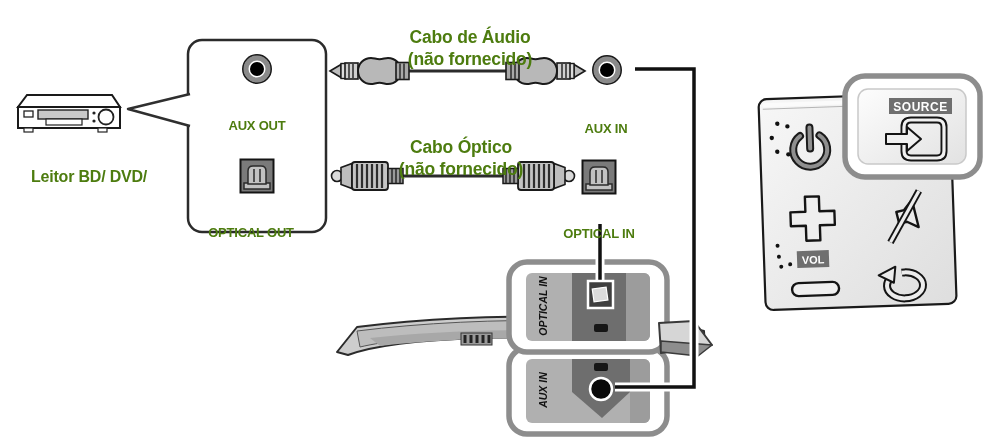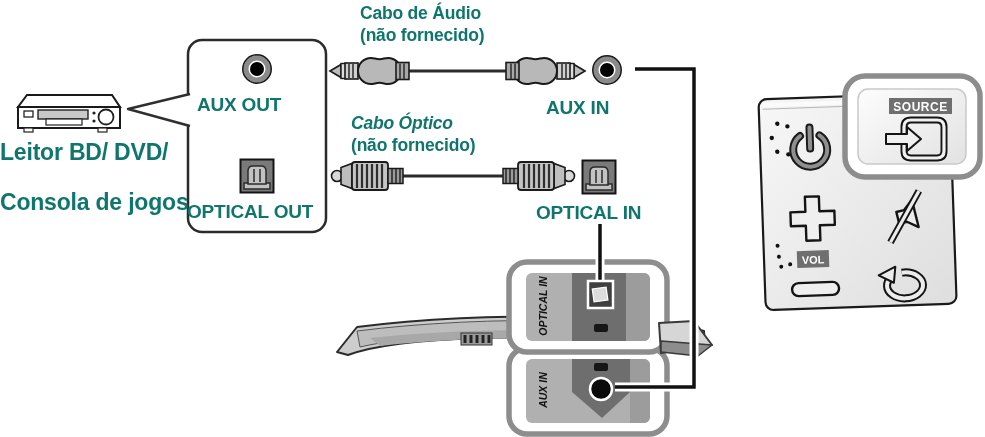--- a/index.html
+++ b/index.html
@@ -1,23 +1,23 @@
 <!DOCTYPE html>
 <html><head>
 <meta charset="utf-8">
 <style>
   html,body{margin:0;padding:0;background:#fff;}
   #stage{position:relative;width:985px;height:437px;background:#fff;overflow:hidden;
          font-family:"Liberation Sans",sans-serif;}
   #art{position:absolute;left:0;top:0;}
-  .lbl{position:absolute;font-weight:700;color:#0f766e;text-align:left;white-space:nowrap;
-       letter-spacing:-0.2px;line-height:1.1;}
-  .fs15{font-size:19px;}
+  .lbl{position:absolute;font-weight:700;color:#4d7c0f;text-align:center;white-space:nowrap;
+       letter-spacing:-0.2px;line-height:1.1;margin-top:24px;}
+  .fs15{font-size:13px;}
   .fs17{font-size:17.5px;}
-  .device-lbl{font-size:23px;line-height:25px;}
+  .device-lbl{font-size:16px;line-height:25px;}
   svg text{font-family:"Liberation Sans",sans-serif;}
   .rot-lbl{font-weight:700;font-style:italic;font-size:10.5px;fill:#111;}
   .badge-txt{font-weight:700;fill:#fff;}
 </style>
 </head>
 <body>
 
 <div id="stage">
 
 <svg id="art" width="985" height="437" viewBox="0 0 985 437">
@@ -211,27 +211,26 @@
     <text class="badge-txt" x="920.5" y="110.5" font-size="12" letter-spacing="0.5" text-anchor="middle">SOURCE</text>
     <g fill="none">
       <path d="M904,133 V127 Q904,120 911,120 H937 Q944,120 944,127 V151 Q944,158 937,158 H911 Q904,158 904,151 V145" stroke="#141414" stroke-width="7"></path>
       <path d="M904,133 V127 Q904,120 911,120 H937 Q944,120 944,127 V151 Q944,158 937,158 H911 Q904,158 904,151 V145" stroke="#f0f0f0" stroke-width="3.2"></path>
       <polygon points="886,134 907,134 907,127 921,139 907,151 907,144 886,144" fill="#f0f0f0" stroke="#141414" stroke-width="2" stroke-linejoin="round"></polygon>
     </g>
   </g>
 </svg>
 
 <div class="lbl device-lbl" style="left:0px;top:140px;width:178px;">Leitor BD/ DVD/</div>
-<div class="lbl device-lbl" style="left:0px;top:190px;width:178px;">Consola de jogos</div>
 
 <div class="lbl fs15" style="left:197px;top:95px;width:120px;">AUX OUT</div>
 <div class="lbl fs15" style="left:187px;top:202px;width:128px;">OPTICAL OUT</div>
 
 <div class="lbl fs17" style="left:360px;top:4px;width:220px;">Cabo de Áudio</div>
 <div class="lbl fs17" style="left:360px;top:26px;width:220px;">(não fornecido)</div>
 
-<div class="lbl fs17" style="left:351px;top:114px;width:220px;font-style:italic;">Cabo Óptico</div>
+<div class="lbl fs17" style="left:351px;top:114px;width:220px;">Cabo Óptico</div>
 <div class="lbl fs17" style="left:351px;top:136px;width:220px;">(não fornecido)</div>
 
 <div class="lbl fs15" style="left:546px;top:98px;width:120px;">AUX IN</div>
 <div class="lbl fs15" style="left:536px;top:203px;width:126px;">OPTICAL IN</div>
 
 </div>
 
 </body></html>

